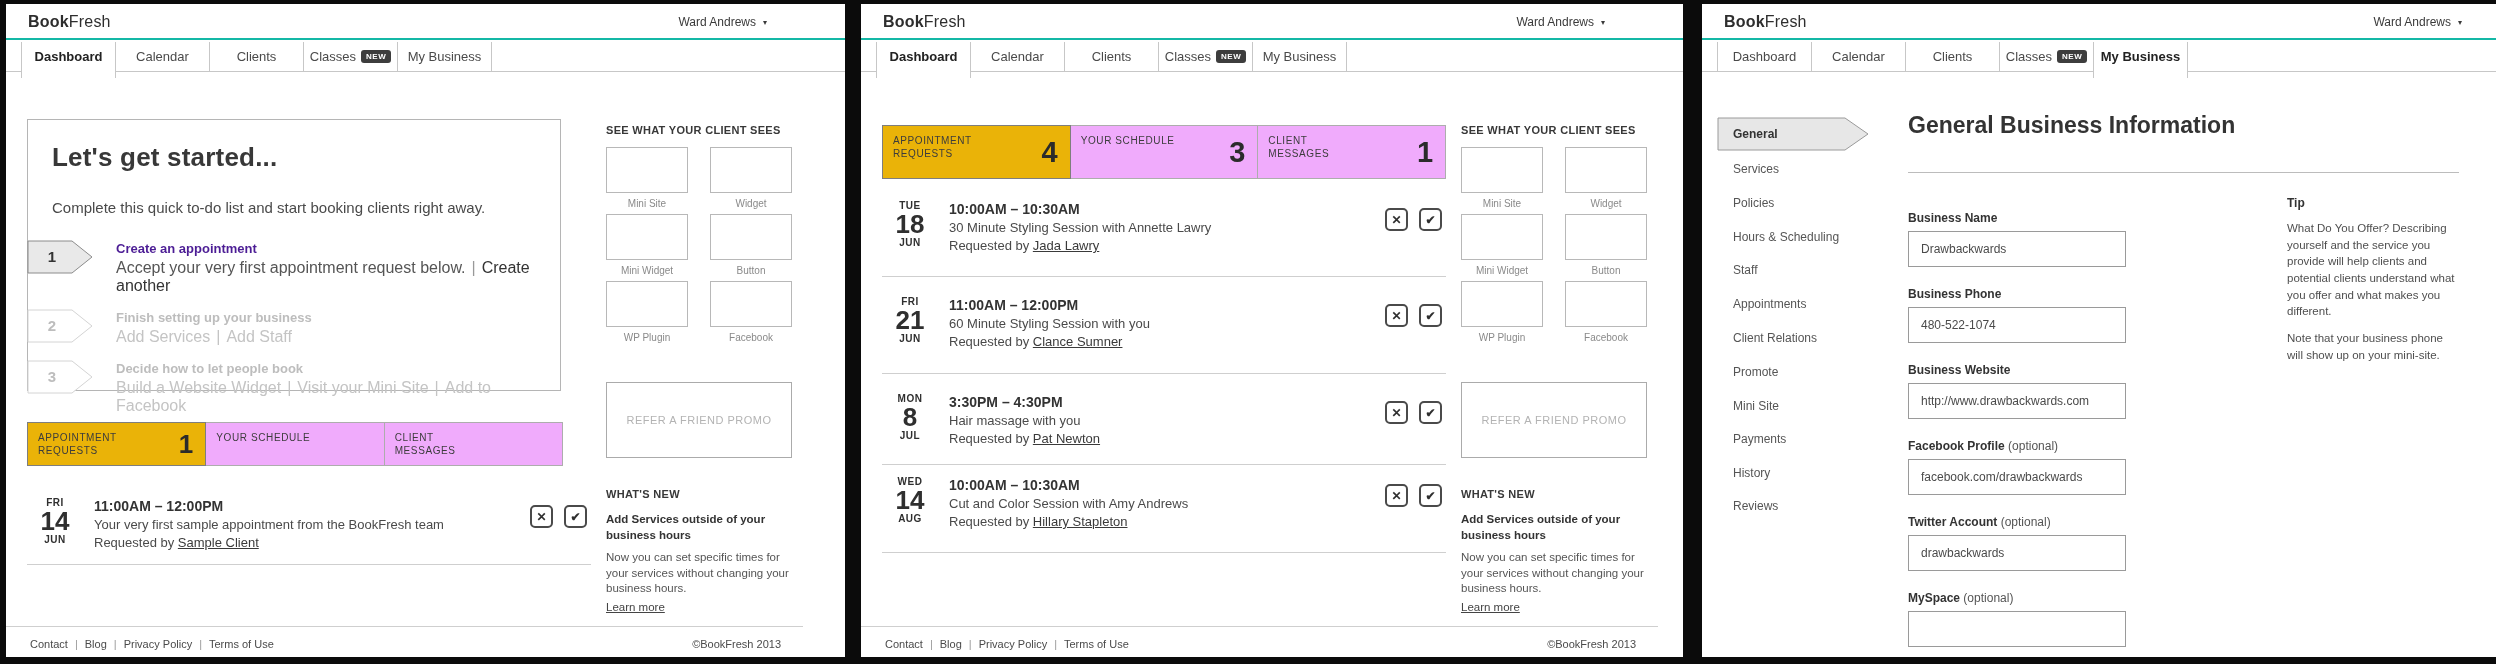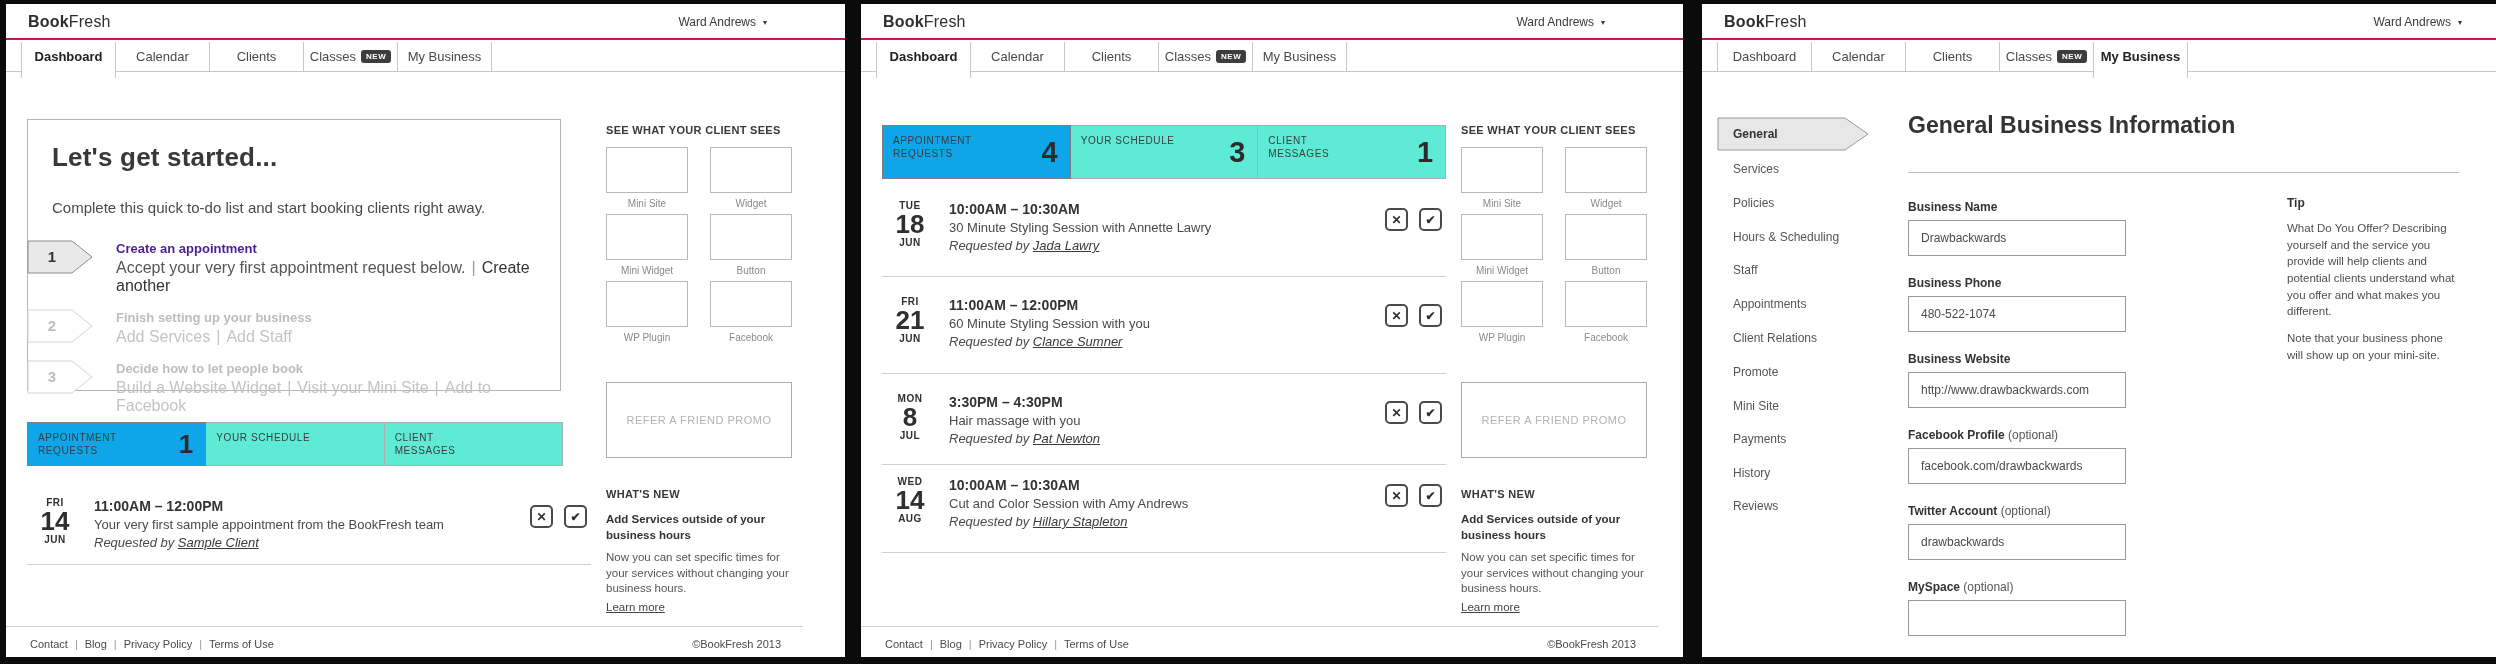--- a/index.html
+++ b/index.html
@@ -5,21 +5,21 @@
   * { margin:0; padding:0; box-sizing:border-box; }
   html,body { width:2496px; height:664px; background:#0b0b0b; font-family:"Liberation Sans", sans-serif; }
   body { position:relative; overflow:hidden; }
 
   .panel { position:absolute; top:4px; height:653px; background:#ffffff; overflow:hidden; }
   #panel1 { left:6px;    width:839px; }
   #panel2 { left:861px;  width:822px; }
   #panel3 { left:1702px; width:794px; }
 
   
-  .masthead { position:absolute; top:0; left:0; right:0; height:36px; border-bottom:2px solid #be185d; background:#fff; }
+  .masthead { position:absolute; top:0; left:0; right:0; height:36px; border-bottom:2px solid #14b8a6; background:#fff; }
   .logo { position:absolute; left:22px; top:9px; font-size:16px; color:#2e2e2e; letter-spacing:.2px; }
   .logo .b { font-weight:700; }
   .logo .l { font-weight:400; }
   .user { position:absolute; top:11px; font-size:12px; color:#3a3a3a; cursor:pointer;text-align:right; }
   .p12 .user { right:78px; }
   .p3  .user { right:34px; }
   .user .caret { font-size:8px; color:#3a3a3a; margin-left:7px; vertical-align:1px; }
 
   
   .tabs { position:absolute; top:38px; left:0; right:0; height:30px; display:flex; background:#fff; }
@@ -50,38 +50,38 @@
   .step.dim .step-title { color:#bdbdbd; }
   .step-sub { margin-top:3px; font-size:16px; color:#555; }
   .step.dim .step-sub, .step.dim .step-sub a, .step.dim .sep2 { color:#c4c4c4; }
   .step-sub a { color:#333; text-decoration:none; cursor:pointer; }
   .sep2 { color:#999; margin:0 6px; }
 
   
   .stats { position:absolute; display:flex; }
   #panel1 .stats { left:21px; top:418px; width:536px; height:44px; }
   #panel2 .stats { left:21px; top:121px; width:564px; height:54px; }
-  .stat { flex:1; border:1px solid #adadad; margin-left:-1px; position:relative; cursor:pointer; background:#5eead4; }
+  .stat { flex:1; border:1px solid #adadad; margin-left:-1px; position:relative; cursor:pointer; background:#f0abfc; }
   .stat:first-child { margin-left:0; }
-  .stat.active { background:#0ea5e9; border-color:#7e7e7e; z-index:1; }
+  .stat.active { background:#eab308; border-color:#7e7e7e; z-index:1; }
   .stat-label { position:absolute; left:10px; top:8px; width:96px; font-size:10px; letter-spacing:.6px;
                 color:#3c3c3c; line-height:1.3; }
   .stat-count { position:absolute; right:12px; top:50%; transform:translateY(-50%);
                 font-size:26px; font-weight:600; color:#2b2b2b; }
   #panel2 .stat-count { font-size:29px; }
 
   
   .appt { position:absolute; left:21px; width:564px; height:70px; }
   .appt-date { position:absolute; left:6px; top:0; width:44px; text-align:center; color:#2f2f2f; }
   .appt-day { font-size:10px; font-weight:700; letter-spacing:.5px; }
   .appt-num { font-size:26px; font-weight:700; line-height:1.0; }
   .appt-mon { font-size:10px; font-weight:700; letter-spacing:.5px; }
   .appt-time { position:absolute; left:67px; top:1px; font-size:14px; font-weight:700; color:#333; }
   .appt-desc { position:absolute; left:67px; top:20px; font-size:13px; color:#4a4a4a; white-space:nowrap; }
-  .appt-req  { position:absolute; left:67px; top:38px; font-size:13px; color:#4a4a4a;font-style:italic; }
+  .appt-req  { position:absolute; left:67px; top:38px; font-size:13px; color:#4a4a4a; }
   .appt-req a { color:#3a3a3a; text-decoration:underline; cursor:pointer; }
   .appt-actions { position:absolute; right:4px; top:8px; display:flex; gap:11px; }
   .sqbtn { width:23px; height:23px; border:2px solid #4a4a4a; border-radius:5px; background:#fff;
            display:flex; align-items:center; justify-content:center; font-size:12px; font-weight:700;
            color:#2f2f2f; cursor:pointer; }
   .rowline { position:absolute; left:21px; width:564px; height:1px; background:#cfcfcf; }
 
   
   .sb-head { position:absolute; left:600px; font-size:11px; font-weight:700; color:#383838; letter-spacing:.3px; }
   .thumb { position:absolute; width:82px; cursor:pointer; }
@@ -102,21 +102,21 @@
   .footer a { color:#4a4a4a; text-decoration:none; cursor:pointer; }
   .fsep { color:#9a9a9a; margin:0 7px; }
 
   
   .nav-badge { position:absolute; left:15px; top:113px; width:152px; height:18px; cursor:pointer; }
   .nav-badge-label { position:absolute; left:16px; top:0; line-height:34px; font-size:12px; font-weight:700; color:#333; }
   .bnav-item { position:absolute; left:31px; font-size:12px; color:#555; cursor:pointer; white-space:nowrap; }
   .biz-title { position:absolute; left:206px; top:108px; font-size:23px; font-weight:700; color:#333; }
   .biz-rule { position:absolute; left:206px; top:168px; width:551px; height:1px; background:#bcbcbc; }
   .field { position:absolute; left:206px; width:218px; }
-  .field-label { font-size:12px; font-weight:700; color:#333; }
+  .field-label { font-size:12px; font-weight:700; color:#333;margin-top:11px; }
   .field-optional { font-weight:400; color:#555; }
   .field input { margin-top:6px; width:218px; height:36px; border:1px solid #9a9a9a; background:#fff;
                  padding:0 12px; font-size:12px; color:#4a4a4a; font-family:"Liberation Sans", sans-serif; }
   .tip { position:absolute; left:585px; top:192px; width:173px; }
   .tip-head { font-size:12px; font-weight:700; color:#333; }
   .tip p { margin-top:10px; font-size:11.5px; color:#4f4f4f; line-height:1.45; }
 </style>
 </head>
 <body>
 

